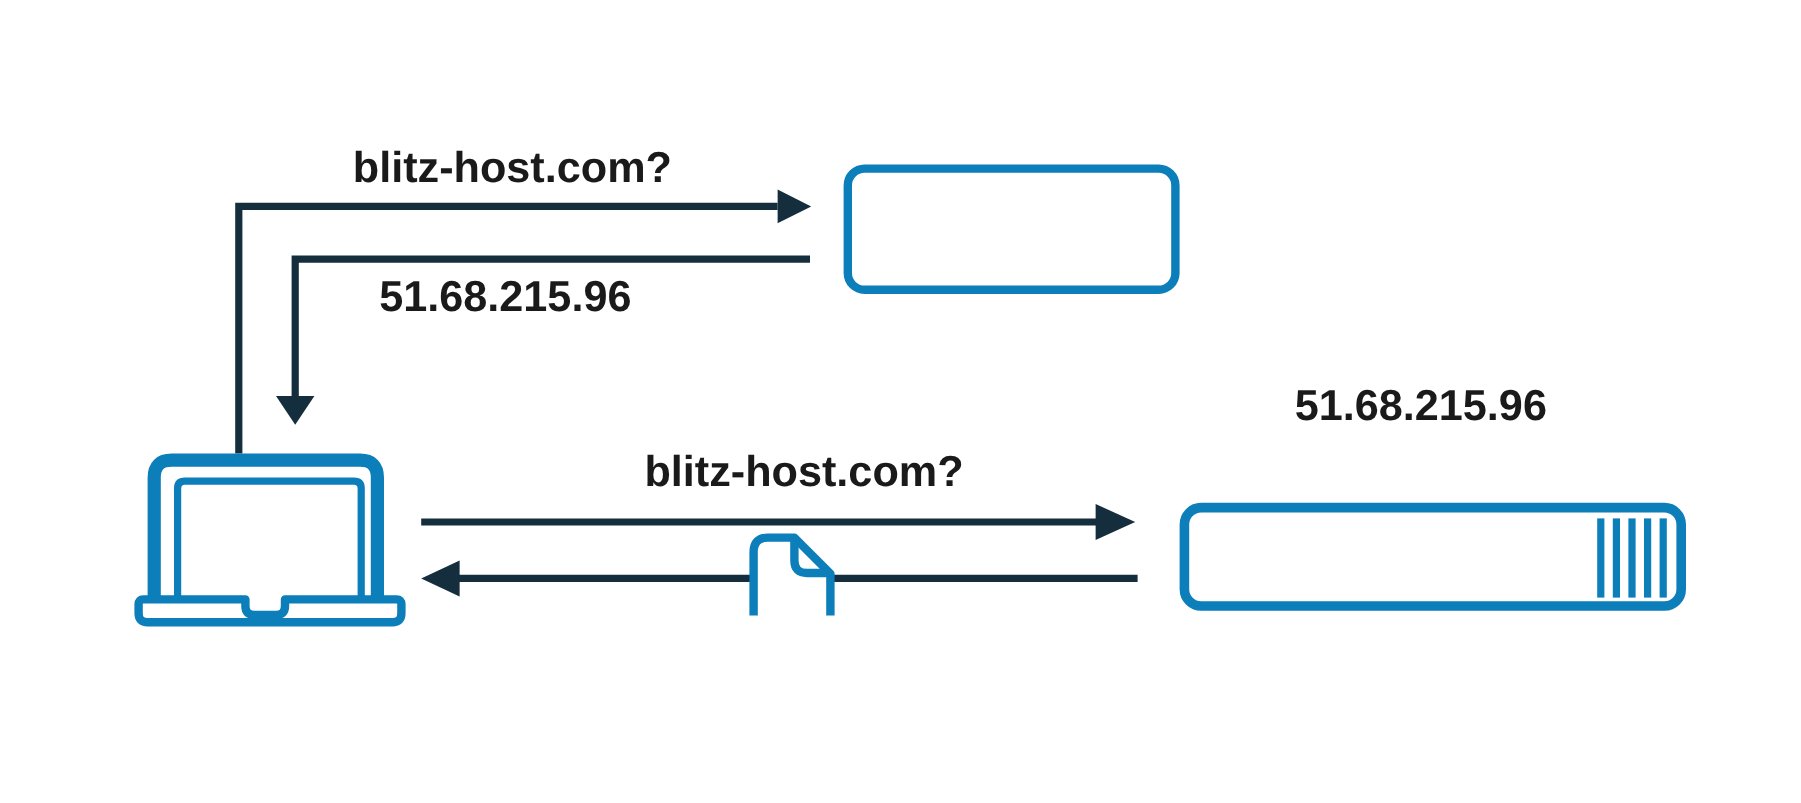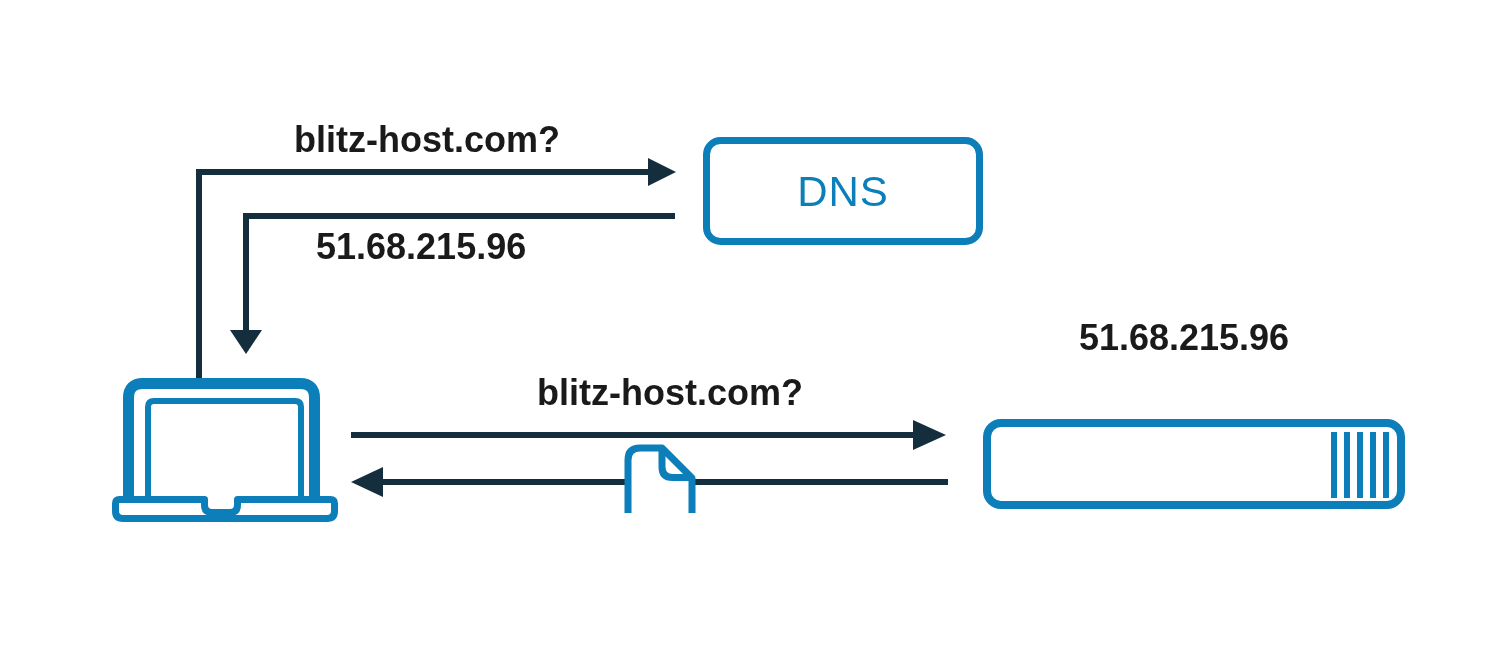--- a/index.html
+++ b/index.html
@@ -103,19 +103,18 @@
       <rect x="1383" y="432" width="6" height="66" fill="#0c7eb9"></rect>
     </g>
   </svg>
 
   <div class="label label-query-dns">blitz-host.com?</div>
 
   <div class="label label-response-ip">51.68.215.96</div>
 
   <div class="label label-query-host">blitz-host.com?</div>
 
-  <div class="label-dns">DNS</div>
 
   <div class="server-caption">
     <div>51.68.215.96</div>
   </div>
 
 </div>
 
 </body></html>

